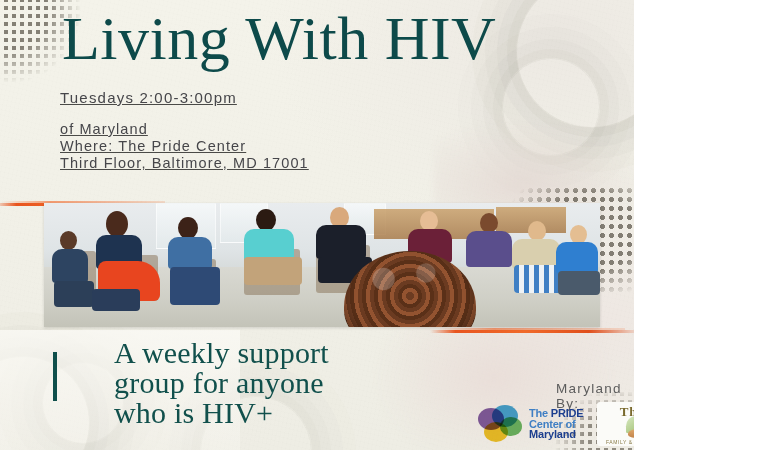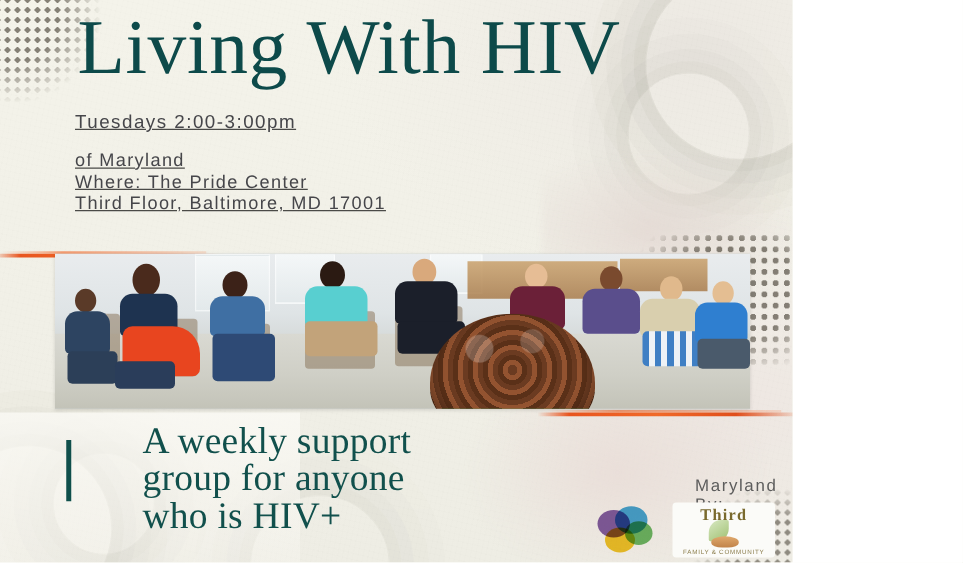--- a/index.html
+++ b/index.html
@@ -480,20 +480,25 @@
 
   <div class="logos">
 
     <div class="pride-logo">
       <div class="pride-mark">
         <span class="pm-purple"></span>
         <span class="pm-blue"></span>
         <span class="pm-green"></span>
         <span class="pm-yellow"></span>
       </div>
+      <div class="pride-words">
+        <div class="pw1"><span>The </span><b>PRIDE</b></div>
+        <div class="pw2">Center of</div>
+        <div class="pw3">Maryland</div>
+      </div>
     </div>
 
     <div class="hawa-logo">
       <div class="hawa-arc">Third</div>
       <div class="hawa-art">
         <div class="hawa-leaf"></div>
         <div class="hawa-hands"></div>
       </div>
       <div class="hawa-sub">FAMILY &amp; COMMUNITY</div>
     </div>

